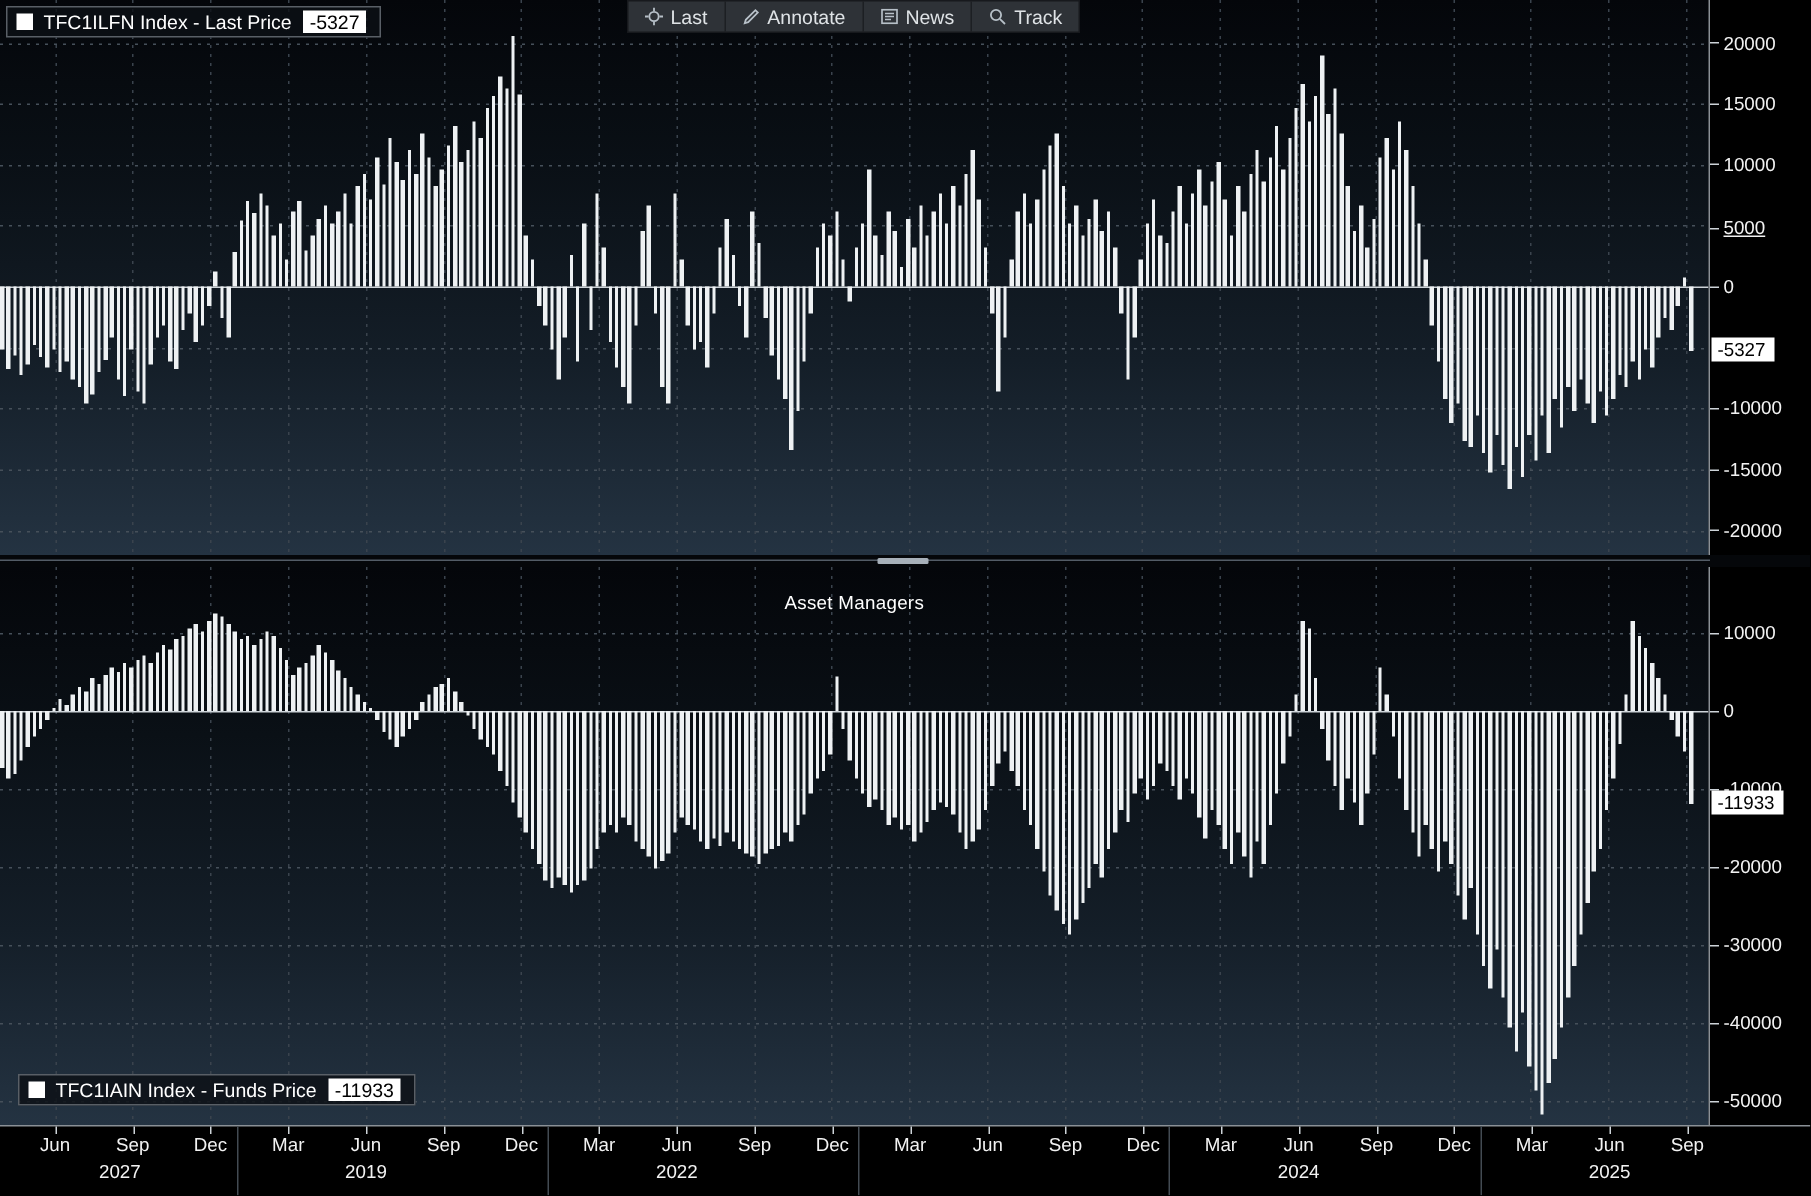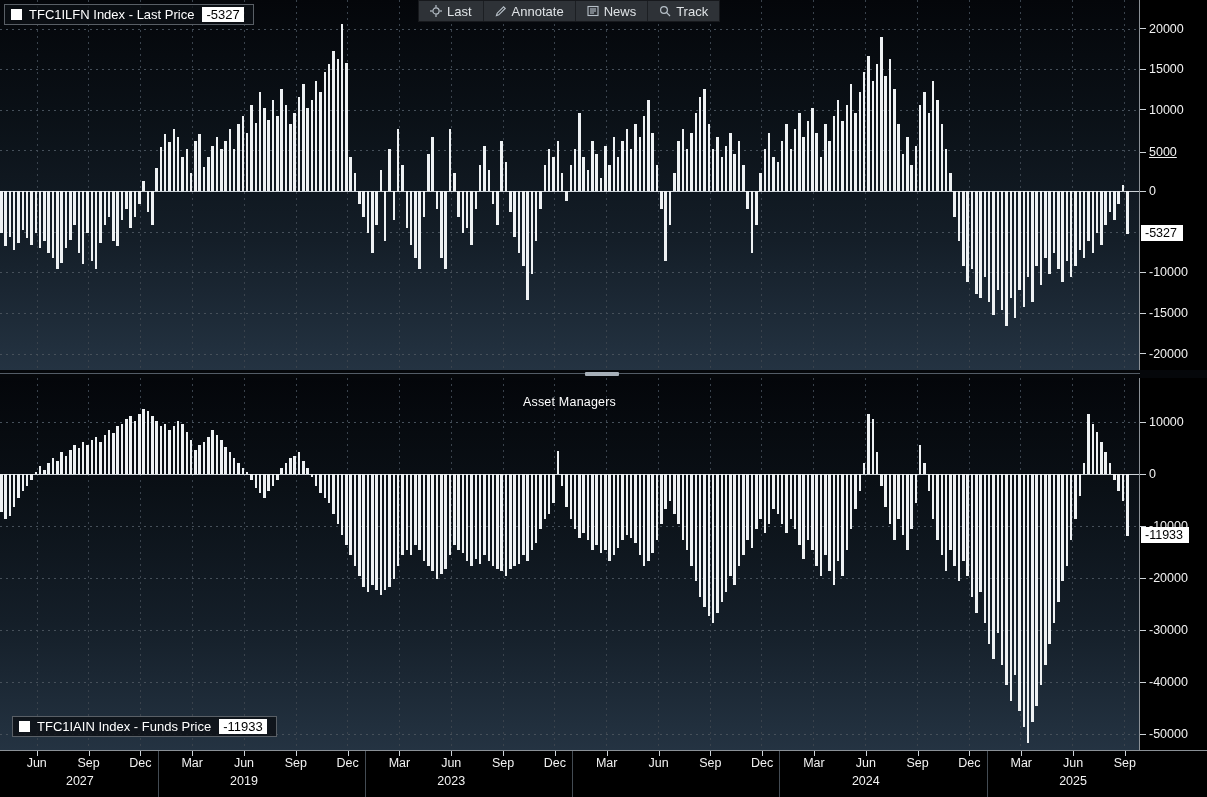--- a/index.html
+++ b/index.html
@@ -737,21 +737,21 @@
         <div class="xtickmark" style="left: 85.0379%;"></div>
         <div class="xlabel" style="left: 85.0379%;">Dec</div>
         <div class="xtickmark" style="left: 89.5833%;"></div>
         <div class="xlabel" style="left: 89.5833%;">Mar</div>
         <div class="xtickmark" style="left: 94.1288%;"></div>
         <div class="xlabel" style="left: 94.1288%;">Jun</div>
         <div class="xtickmark" style="left: 98.6742%;"></div>
         <div class="xlabel" style="left: 98.6742%;">Sep</div>
         <div class="xyear" style="left: 7.00758%;">2027</div>
         <div class="xyear" style="left: 21.4015%;">2019</div>
-        <div class="xyear" style="left: 39.5833%;">2023</div>
+        <div class="xyear" style="left: 39.5833%;">2022</div>
         <div class="xyear" style="left: 57.7652%; margin-top: 44px;">2023</div>
         <div class="xyear" style="left: 75.947%;">2024</div>
         <div class="xyear" style="left: 94.1288%;">2025</div>
         <div class="xsep" style="left: 13.8258%;"></div>
         <div class="xsep" style="left: 32.0076%;"></div>
         <div class="xsep" style="left: 50.1894%;"></div>
         <div class="xsep" style="left: 68.3712%;"></div>
         <div class="xsep" style="left: 86.553%;"></div>
       </div>
     <div class="xcorner"></div>

